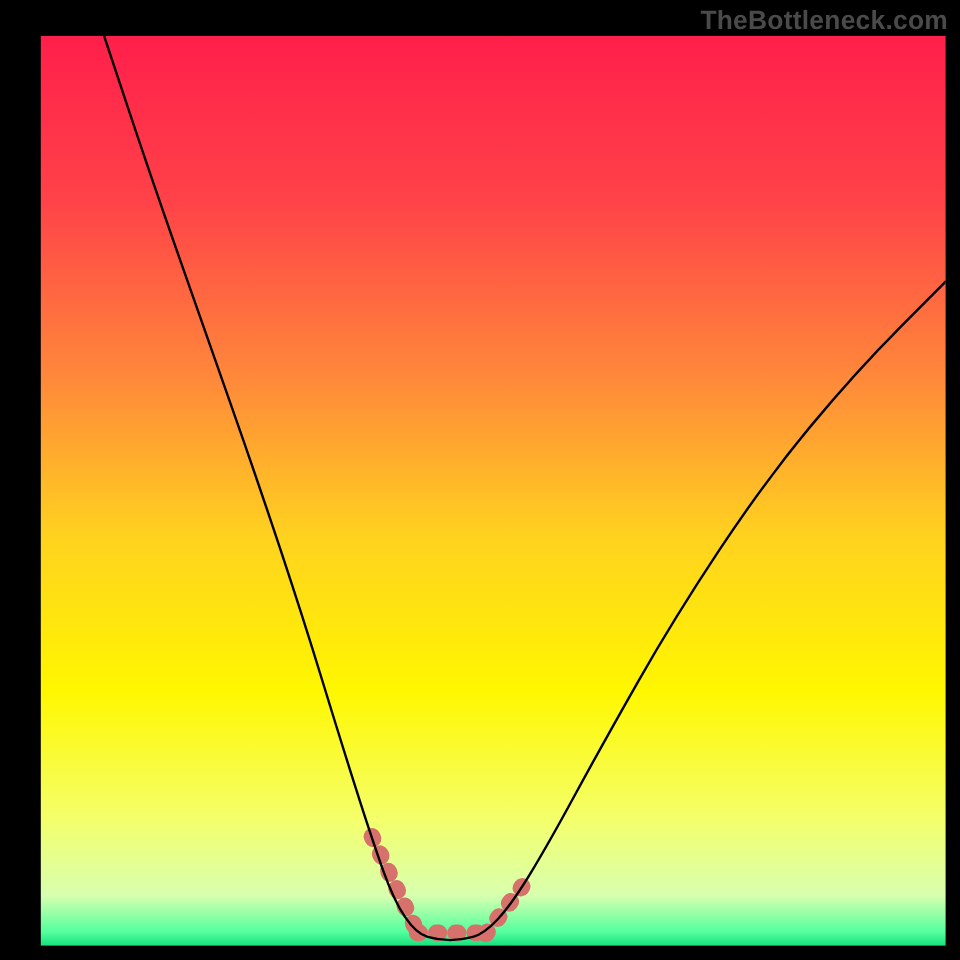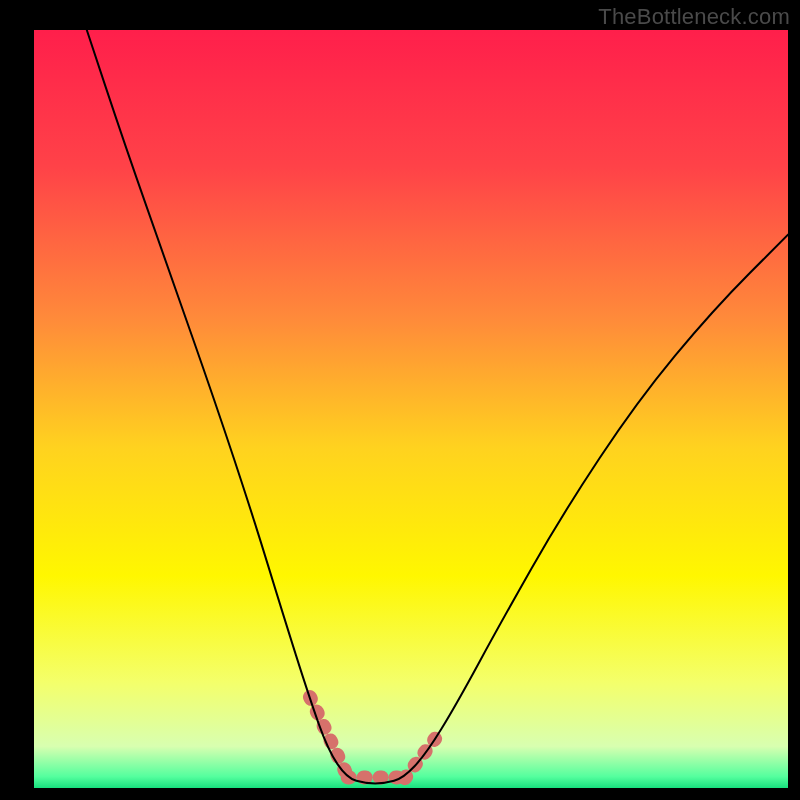--- a/index.html
+++ b/index.html
@@ -18,21 +18,21 @@
     width: 800px;
     height: 800px;
     background: #000;
   }
   .watermark {
     position: absolute;
     top: 4px;
     right: 10px;
     color: #4a4a4a;
     font-size: 22px;
-    font-weight: 400;
+    font-weight: 700;
     letter-spacing: 0.2px;
     z-index: 5;
   }
   svg {
     position: absolute;
     left: 0;
     top: 0;
   }
 </style>
 </head>

